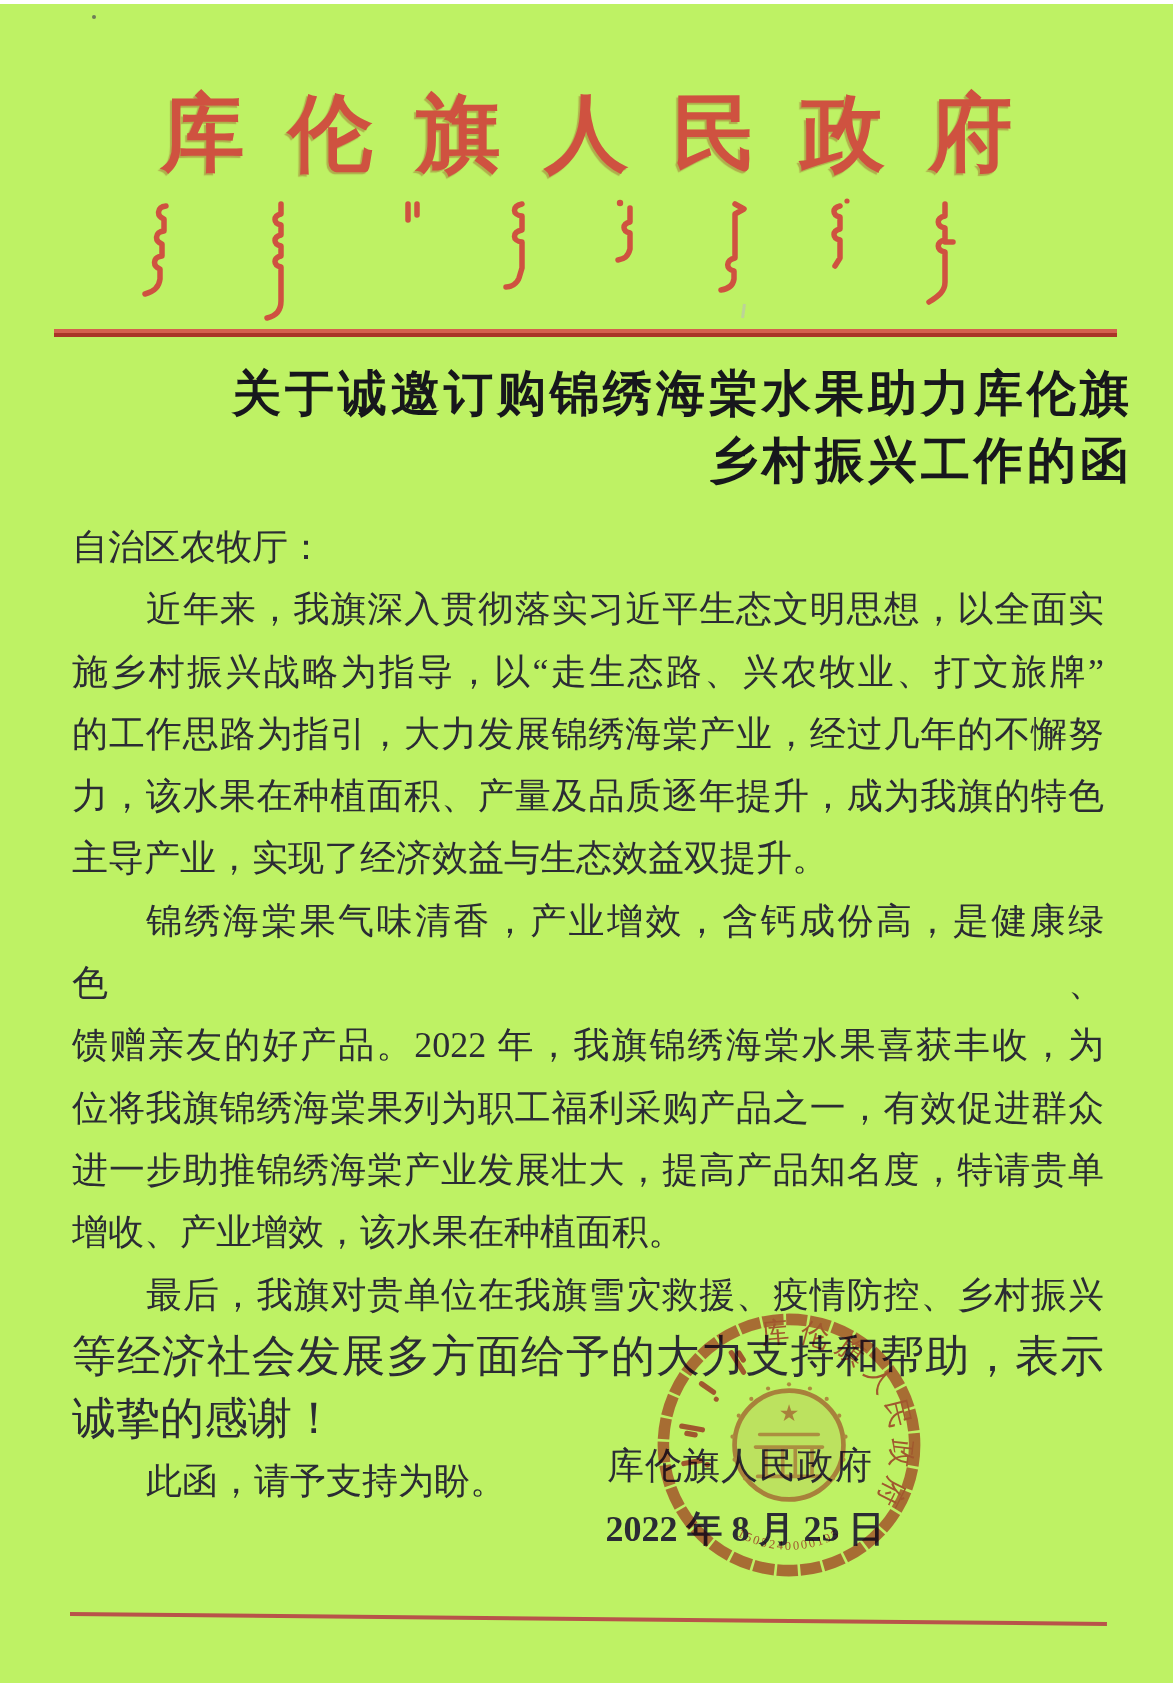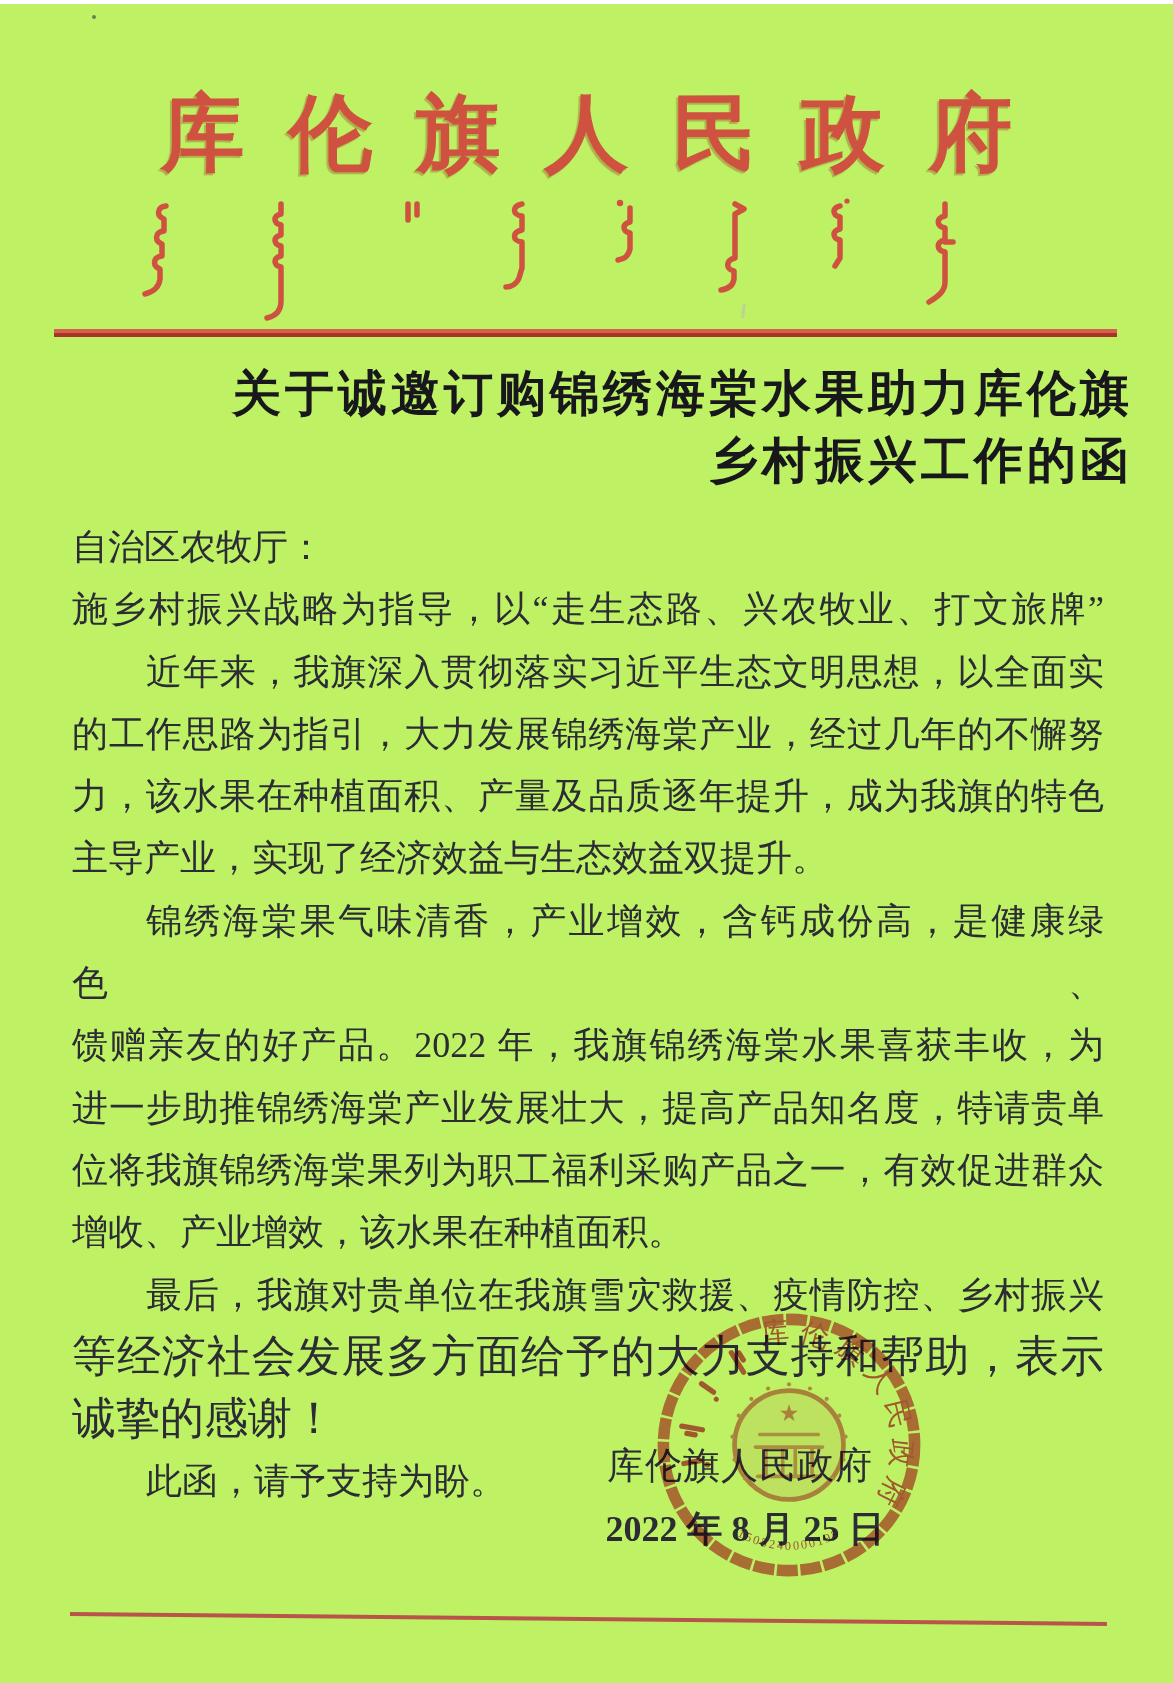--- a/index.html
+++ b/index.html
@@ -112,29 +112,29 @@
   <div class="stray-mark"></div>
 
   <div class="doc-title">
     <div>关于诚邀订购锦绣海棠水果助力库伦旗</div>
     <div>乡村振兴工作的函</div>
   </div>
 
   <div class="letter-body">
     <div class="bline salutation">自治区农牧厅：</div>
 
-  <div class="bline full">施乡村振兴战略为指导，以“走生态路、兴农牧业、打文旅牌”</div>
-      <div class="bline full ind">近年来，我旗深入贯彻落实习近平生态文明思想，以全面实</div>
+  <div class="bline full ind">近年来，我旗深入贯彻落实习近平生态文明思想，以全面实</div>
+      <div class="bline full">施乡村振兴战略为指导，以“走生态路、兴农牧业、打文旅牌”</div>
       <div class="bline full">的工作思路为指引，大力发展锦绣海棠产业，经过几年的不懈努</div>
       <div class="bline full">力，该水果在种植面积、产量及品质逐年提升，成为我旗的特色</div>
       <div class="bline">主导产业，实现了经济效益与生态效益双提升。</div>
       <div class="bline full ind">锦绣海棠果气味清香，产业增效，含钙成份高，是健康绿色、</div>
       <div class="bline full">馈赠亲友的好产品。2022 年，我旗锦绣海棠水果喜获丰收，为</div>
+      <div class="bline full">位将我旗锦绣海棠果列为职工福利采购产品之一，有效促进群众</div>
       <div class="bline full">进一步助推锦绣海棠产业发展壮大，提高产品知名度，特请贵单</div>
-      <div class="bline full">位将我旗锦绣海棠果列为职工福利采购产品之一，有效促进群众</div>
       <div class="bline">增收、产业增效，该水果在种植面积。</div>
       <div class="bline full ind">最后，我旗对贵单位在我旗雪灾救援、疫情防控、乡村振兴</div>
       <div class="bline compact">等经济社会发展多方面给予的大力支持和帮助，表示诚挚的感谢！</div>
       <div class="bline ind">此函，请予支持为盼。</div>
     </div>
 
   <div class="signature-name">库伦旗人民政府</div>
   <div class="signature-date">2022 年 8 月 25 日</div>
 
   <svg class="official-seal" viewBox="0 0 256 256">

